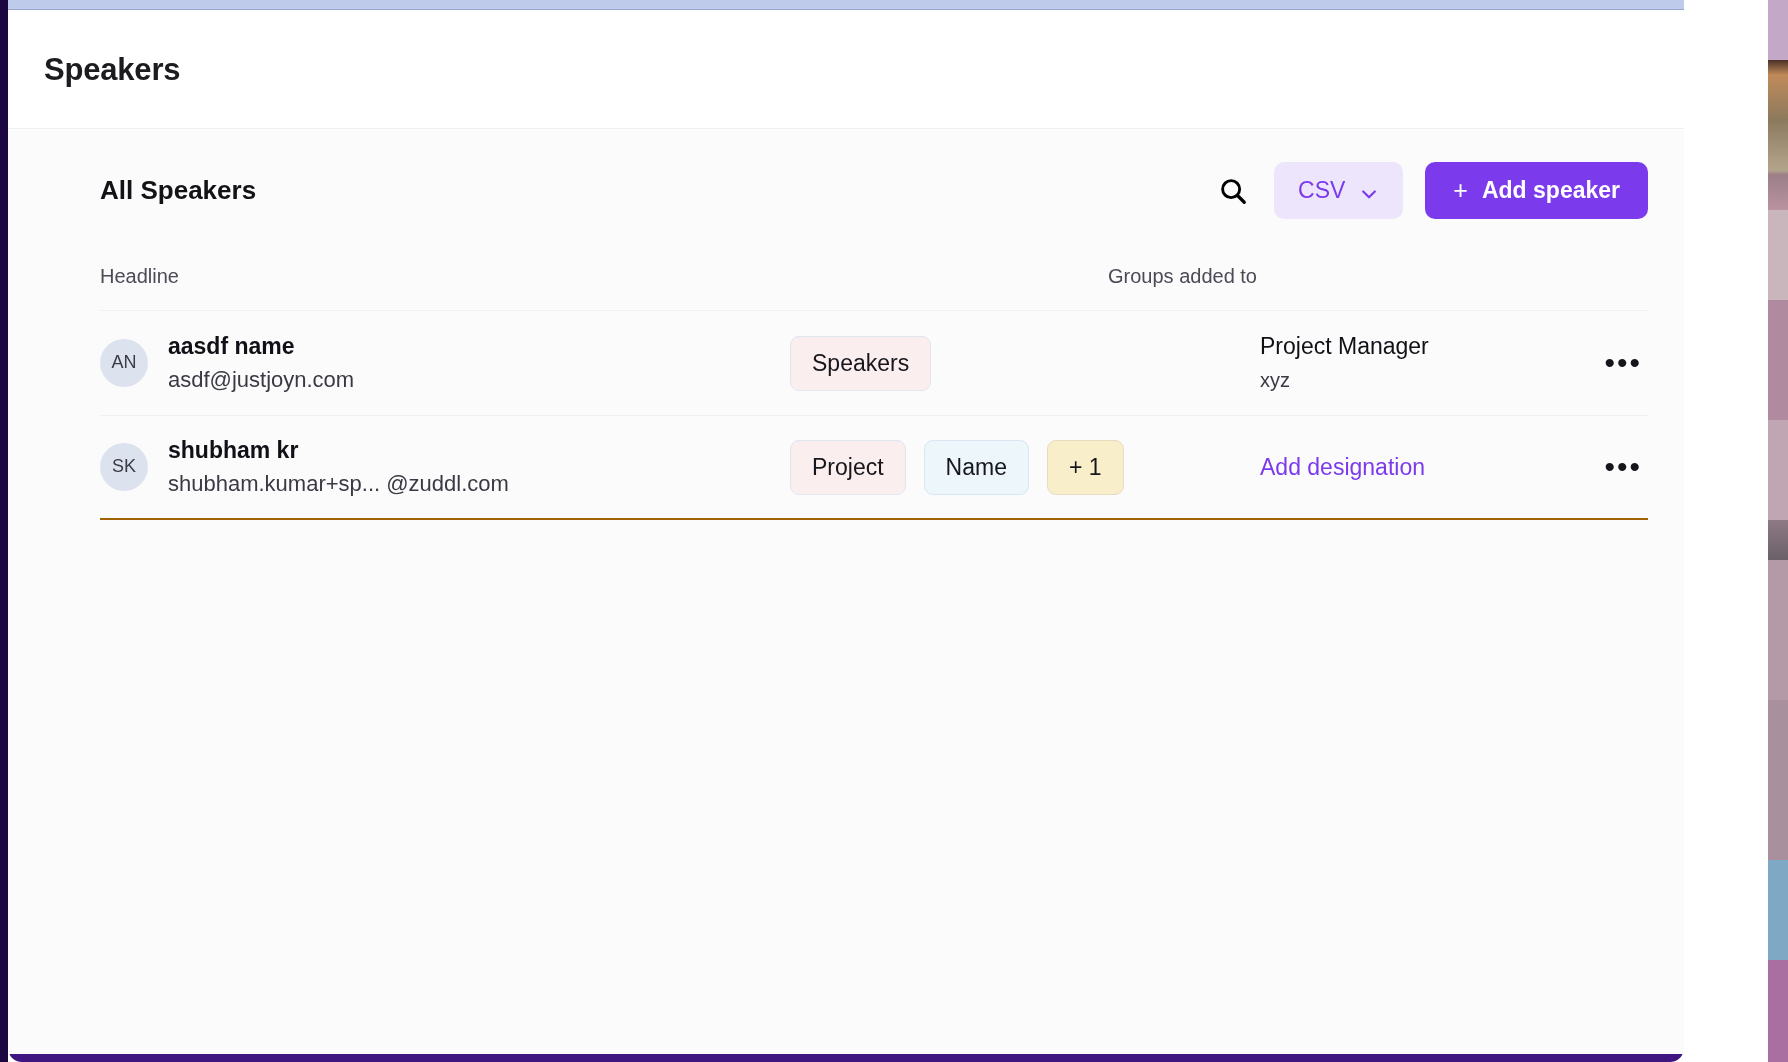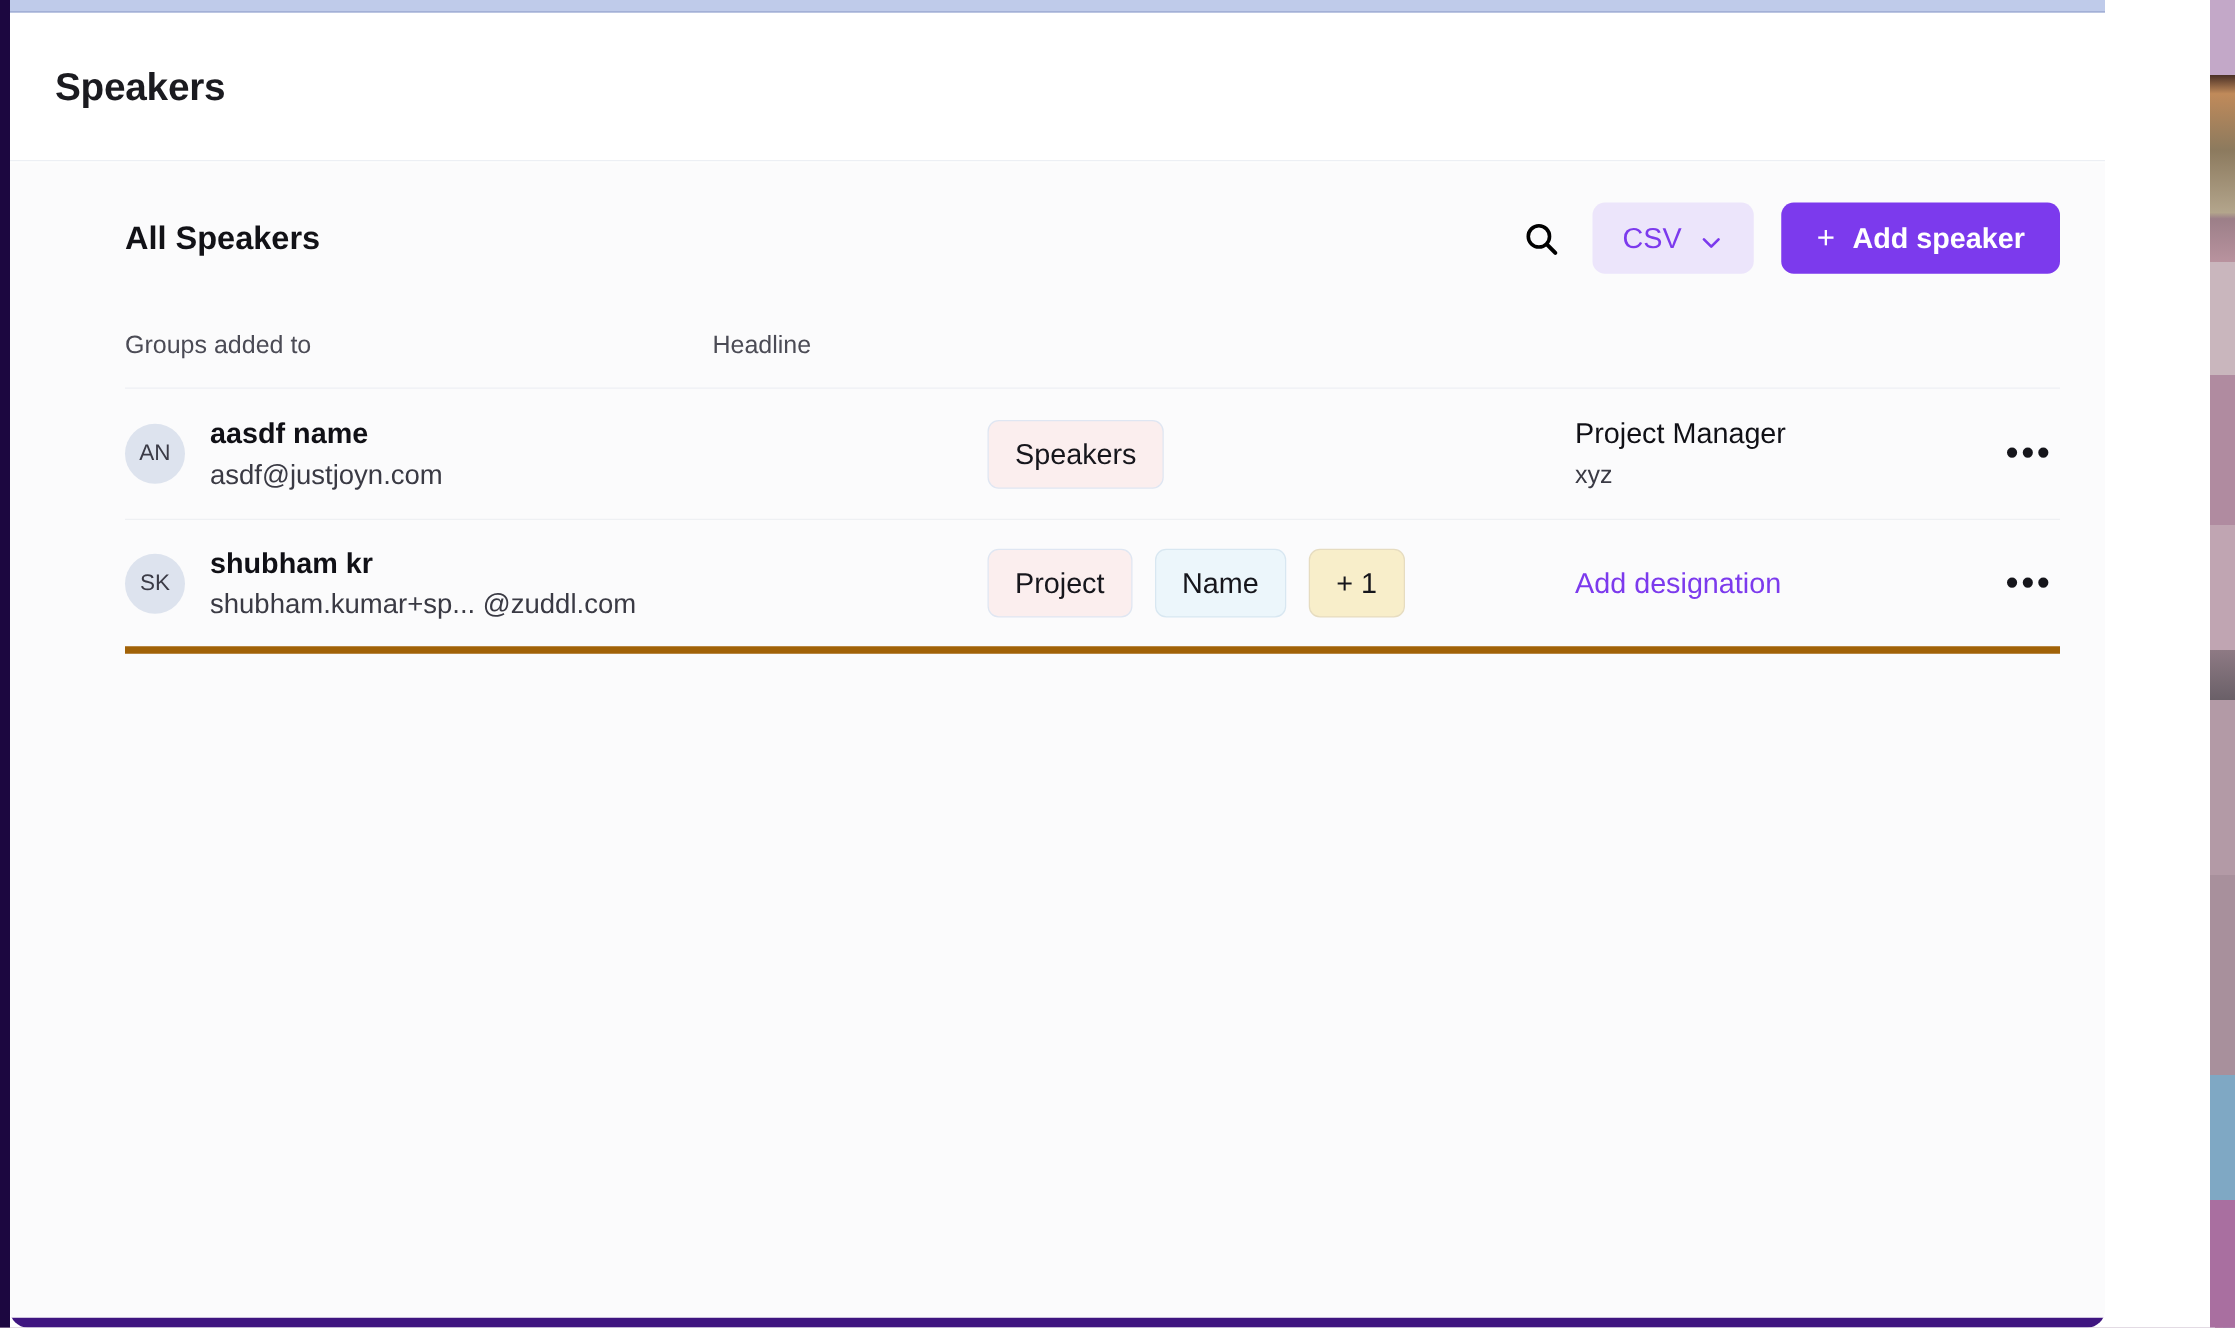--- a/index.html
+++ b/index.html
@@ -188,21 +188,21 @@
   #table-head .cell {
     font-size: 20px;
     color: #4b4b55;
   }
 
   .table-row {
     border-top: 1px solid #eef0f3;
     min-height: 105px;
     padding: 18px 0;
   }
-  .table-row:last-child { border-bottom: 6px solid #a16207; }
+  .table-row:last-child { border-bottom: 2px solid #a16207; }
 
   .person {
     display: flex;
     align-items: center;
     gap: 20px;
   }
   .avatar {
     width: 48px; height: 48px;
     border-radius: 50%;
     background: #dde3ee;
@@ -309,22 +309,22 @@
           <span class="plus-sign">+</span>
           <span>Add speaker</span>
         </button>
 
       </div>
     </div>
 
     <div id="table">
 
       <div class="row" id="table-head">
+        <div class="cell col-headline">Headline</div>
         <div class="cell col-groups">Groups added to</div>
-        <div class="cell col-headline">Headline</div>
         <div class="cell col-menu"></div>
       </div>
 
       <div class="row table-row">
         <div class="col-name">
           <div class="person">
             <div class="avatar">AN</div>
             <div>
               <div class="person-name">aasdf name</div>
               <div class="person-email">asdf@justjoyn.com</div>

